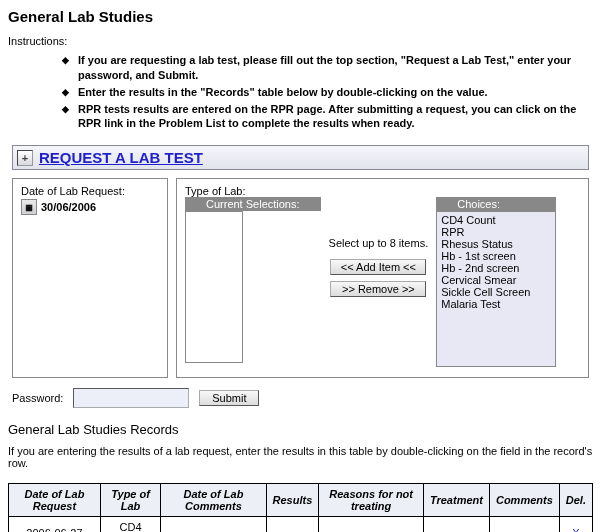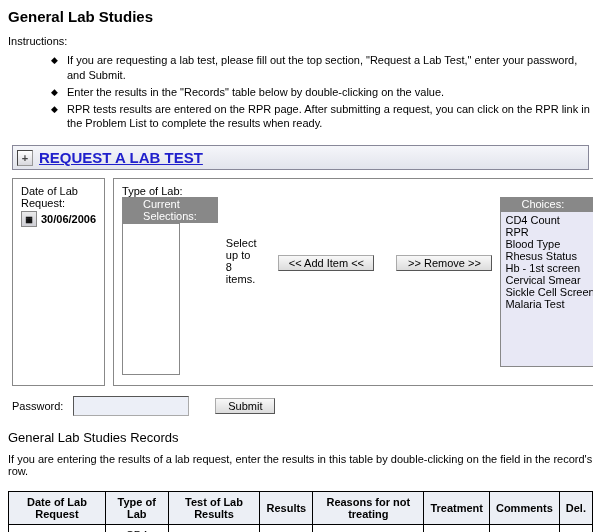--- a/index.html
+++ b/index.html
@@ -1,49 +1,49 @@
 <!DOCTYPE html>
 <html><head>
 <meta charset="utf-8">
 <style>
   body { font-family: Verdana, Arial, sans-serif; font-size: 11px; color: #000; margin: 8px; background: #fff; width: 585px; }
   h2.title { font-size: 15px; font-weight: bold; margin: 0 0 10px 0; }
   .instruct-lbl { margin: 4px 0 6px 0; }
   ul.bullets { list-style: none; margin: 0 0 14px 0; padding: 0 0 0 40px; }
-  ul.bullets li { position: relative; padding-left: 16px; margin: 2px 3px; line-height: 1.35; }
+  ul.bullets li { position: relative; padding-left: 16px; margin: 2px 14px; line-height: 1.35; font-weight: bold; }
   ul.bullets li::before { content: "◆"; position: absolute; left: 0; top: 1px; font-size: 9px; }
 
   .req-bar { border: 1px solid #889; background: linear-gradient(#f5f6fa, #e2e4ec); display: flex; align-items: center; padding: 3px 4px; margin: 0 4px 8px 4px; }
   .plus-box { width: 14px; height: 14px; border: 1px inset #999; background: linear-gradient(#fff,#d8d8de); display: flex; align-items: center; justify-content: center; font-size: 11px; font-weight: bold; color: #444; margin-right: 6px; }
   .req-bar .lbl { font-weight: bold; color: #2020cc; font-size: 15px; text-decoration: underline; }
 
   .panels { display: flex; gap: 8px; margin: 0 4px 10px 4px; }
   .box { border: 1px solid #888; padding: 6px 8px 10px 8px; }
   .date-box { width: 138px; }
   .type-box { flex: 1; }
   .date-val { font-weight: bold; margin-top: 2px; display: flex; align-items: center; gap: 4px; }
   .cal-icon { width: 14px; height: 14px; background: linear-gradient(#eaeaea,#cfcfd5); border: 1px solid #888; display:inline-flex; align-items:center; justify-content:center; font-size:8px; }
 
   .type-row { display: flex; align-items: flex-start; gap: 8px; }
   .list-wrap { display:flex; flex-direction:column; }
   .list-head { background: #888; color: #fff; font-size: 11px; padding: 1px 21px; text-align: left; }
   .listbox { width: 56px; height: 150px; border: 1px solid #888; background: #fff; overflow-y: scroll; font-size: 11px; }
   .listbox.wide { width: 110px; height: 150px; background: #e8e8f5; padding: 2px 4px; }
-  .mid { display:flex; flex-direction:row; align-items:center; gap:6px; justify-content:center; padding-top: 40px; }
+  .mid { display:flex; flex-direction:column; align-items:center; gap:6px; justify-content:center; padding-top: 40px; }
   .mid .hint { margin-bottom: 4px; }
-  .btn { background: linear-gradient(#f8f8f8,#dcdcdc); border: 1px outset #aaa; font-size: 11px; font-family: inherit; padding: 1px 8px; min-width: 96px; margin-left: 16px; }
+  .btn { background: linear-gradient(#f8f8f8,#dcdcdc); border: 1px outset #aaa; font-size: 11px; font-family: inherit; padding: 1px 8px; min-width: 96px; }
 
   .pwd-row { display:flex; align-items:center; gap: 10px; margin: 4px 4px 14px 4px; }
   .pwd-row input[type=text] { width: 110px; height: 18px; background: #eceff7; border: 1px inset #aaa; font-family: inherit; font-size: 11px; padding: 0 2px; }
 
   h3.rec { font-size: 13px; font-weight: normal; margin: 0 0 8px 0; }
   .rec-desc { margin: 0 0 14px 0; }
   table.records { border-collapse: collapse; width: 100%; }
   table.records th, table.records td { border: 1px solid #000; font-size: 11px; padding: 4px 6px; text-align: center; }
-  table.records th { background: #eceff5; font-weight: bold; }
+  table.records th { background: #eceff5; font-weight: bold; font-style: italic; }
   .del-link { color: #2020cc; text-decoration: underline; cursor: pointer; }
 </style>
 </head>
 <body>
 
 <h2 class="title">General Lab Studies</h2>
 <div class="instruct-lbl">Instructions:</div>
 <ul class="bullets">
   <li>If you are requesting a lab test, please fill out the top section, "Request a Lab Test," enter your password, and Submit.</li>
   <li>Enter the results in the "Records" table below by double-clicking on the value.</li>
@@ -73,23 +73,23 @@
       <div class="mid">
         <div class="hint">Select up to 8 items.</div>
         <button class="btn">&lt;&lt; Add Item &lt;&lt;</button>
         <button class="btn">&gt;&gt; Remove &gt;&gt;</button>
       </div>
       <div class="list-wrap">
         <div class="list-head">Choices:</div>
         <div class="listbox wide">
           <div>CD4 Count</div>
           <div>RPR</div>
-          <div>Blood Type</div>
           <div>Rhesus Status</div>
           <div>Hb - 1st screen</div>
+          <div>Hb - 2nd screen</div>
           <div>Cervical Smear</div>
           <div>Sickle Cell Screen</div>
           <div>Malaria Test</div>
         </div>
       </div>
     </div>
   </div>
 </div>
 
 <div class="pwd-row">
@@ -99,21 +99,21 @@
 </div>
 
 <h3 class="rec">General Lab Studies Records</h3>
 <div class="rec-desc">If you are entering the results of a lab request, enter the results in this table by double-clicking on the field in the record's row.</div>
 
 <table class="records">
   <thead>
     <tr>
       <th>Date of Lab Request</th>
       <th>Type of Lab</th>
-      <th>Test of Lab Results</th>
+      <th>Date of Lab Comments</th>
       <th>Results</th>
       <th>Reasons for not treating</th>
       <th>Treatment</th>
       <th>Comments</th>
       <th>Del.</th>
     </tr>
   </thead>
   <tbody>
     <tr>
       <td>2006-06-27</td>

